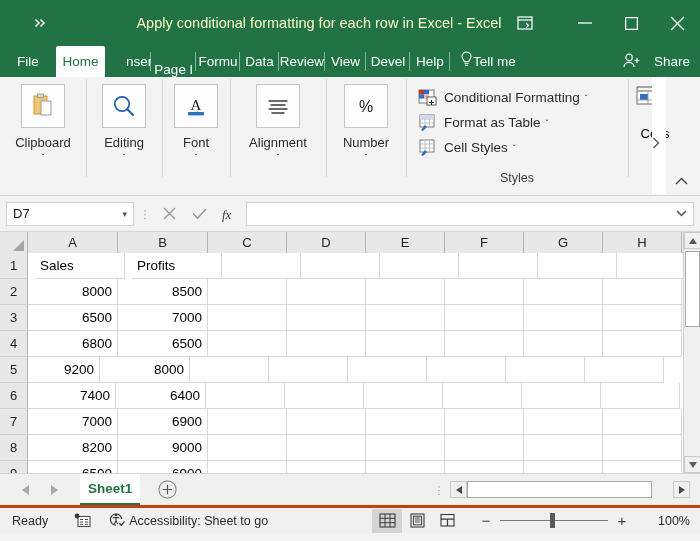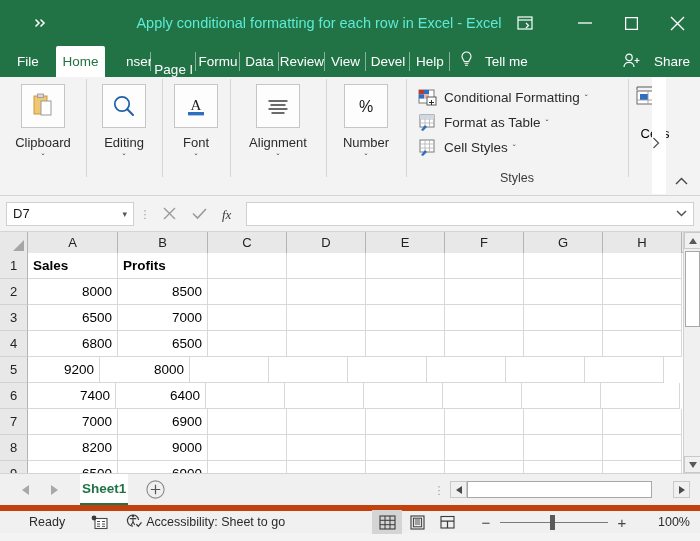--- a/index.html
+++ b/index.html
@@ -14,21 +14,21 @@
   
   .titlebar {
     height: 46px; background: #217346; position: relative;
     display: flex; align-items: center;
   }
   .qat-overflow {
     width: 34px; height: 46px; display: flex; align-items: center; justify-content: center;
     color: #ffffff; font-size: 11px; margin-left: 24px; letter-spacing: -1px;
   }
   .title-text {
-    flex: 1; text-align: center; color: #5eead4;
+    flex: 1; text-align: center; color: #fef9c3;
     font-size: 14.5px; white-space: nowrap; padding-right: 120px;
   }
   .wincontrols { position: absolute; right: 0; top: 0; height: 46px; display: flex; }
   .wc {
     width: 46px; height: 46px; display: flex; align-items: center; justify-content: center;
     color: #ffffff;
   }
   .wc.ribbondisp { width: 50px; margin-right: 12px; }
   .wc svg { display: block; }
 
@@ -55,21 +55,21 @@
   .tab-pagelayout { width: 45px; align-items: flex-end; }
   .tab-formulas { width: 44px; }
   .tab-data { width: 39px; }
   .tab-review { width: 46px; }
   .tab-view { width: 41px; }
   .tab-developer { width: 44px; }
   .tab-help { width: 40px; }
   .tellme-wrap {
     display: flex; align-items: center; height: 31px; margin-left: 10px; color: #fff;
   }
-  .tellme-label { font-size: 13.5px; margin-left: 12px; }
+  .tellme-label { font-size: 13.5px; }
   .share-wrap {
     position: absolute; right: 10px; bottom: 0; height: 31px;
     display: flex; align-items: center; color: #fff; font-size: 13.5px;
   }
   .share-label { margin-left: 12px; }
 
   
   .ribbon {
     height: 119px; background: #f3f3f3; border-bottom: 1px solid #d4d4d4;
     position: relative; display: flex; align-items: flex-start;
@@ -182,21 +182,21 @@
     font-size: 13px; color: #222;
   }
   .cells { flex: 1; }
   .grow { display: flex; height: 26px; }
   .cell {
     height: 26px; border-right: 1px solid #d8d8d8; border-bottom: 1px solid #d8d8d8;
     display: flex; align-items: center; font-size: 13.5px; color: #000;
     padding: 0 5px; flex: none; background: #ffffff;
   }
   .cell.num { justify-content: flex-end; }
-  .cell.hdr { font-weight: bold; }
+  .cell.hdr { font-weight: normal; margin-left: 7px; }
   .vscroll {
     position: absolute; right: 0; top: 0; width: 17px; height: 241px;
     background: #f0f0f0; border-left: 1px solid #d0d0d0;
   }
   .vs-btn {
     width: 17px; height: 17px; background: #f0f0f0;
     display: flex; align-items: center; justify-content: center;
     border: 1px solid #c9c9c9;
   }
   .vs-up { position: absolute; top: 0; }
@@ -206,21 +206,21 @@
     background: #ffffff; border: 1px solid #a8a8a8;
   }
 
   
   .sheetbar {
     height: 32px; background: #f0f0f0; display: flex; align-items: center;
     border-top: 1px solid #d4d4d4; position: relative;
   }
   .nav-arrows { display: flex; align-items: center; margin-left: 22px; gap: 22px; color: #a8a8a8; }
   .sheet-tab {
-    margin-left: 22px; height: 31px; padding: 0 2px; background: #ffffff;
+    margin-left: 22px; height: 31px; padding: 0 8px; background: #ffffff;
     display: flex; align-items: center; font-size: 13.5px; font-weight: bold;
     color: #217346; border-bottom: 2px solid #217346;
   }
   .add-sheet { margin-left: 18px; display: flex; align-items: center; color: #555; }
   .hsplit-grip { margin-left: auto; color: #9a9a9a; font-size: 11px; line-height: 4px; width: 22px; text-align: center; }
   .hscroll {
     width: 240px; height: 17px; display: flex; align-items: center; margin-right: 10px;
   }
   .hs-btn {
     width: 17px; height: 17px; background: #f0f0f0; border: 1px solid #c9c9c9;
@@ -228,21 +228,21 @@
   }
   .hs-track { flex: 1; height: 17px; background: #f0f0f0; position: relative; }
   .hs-thumb {
     position: absolute; left: 0; top: 0; width: 185px; height: 17px;
     background: #ffffff; border: 1px solid #a8a8a8;
   }
 
   
   .statusbar {
     height: 28px; background: #f0f0f0; display: flex; align-items: center;
-    border-top: 6px solid #c2410c; font-size: 12.5px; color: #2b2b2b; padding-left: 17px;
+    border-top: 3px solid #c2410c; font-size: 12.5px; color: #2b2b2b;
   }
   .sb-ready { margin-left: 12px; }
   .sb-icon { margin-left: 26px; display: flex; align-items: center; }
   .sb-a11y { margin-left: 18px; display: flex; align-items: center; gap: 4px; }
   .sb-views { margin-left: auto; display: flex; align-items: center; }
   .vbtn {
     width: 30px; height: 24px; display: flex; align-items: center; justify-content: center;
   }
   .vbtn.sel { background: #d4d4d4; }
   .zoomwrap { display: flex; align-items: center; margin-left: 14px; margin-right: 8px; }

